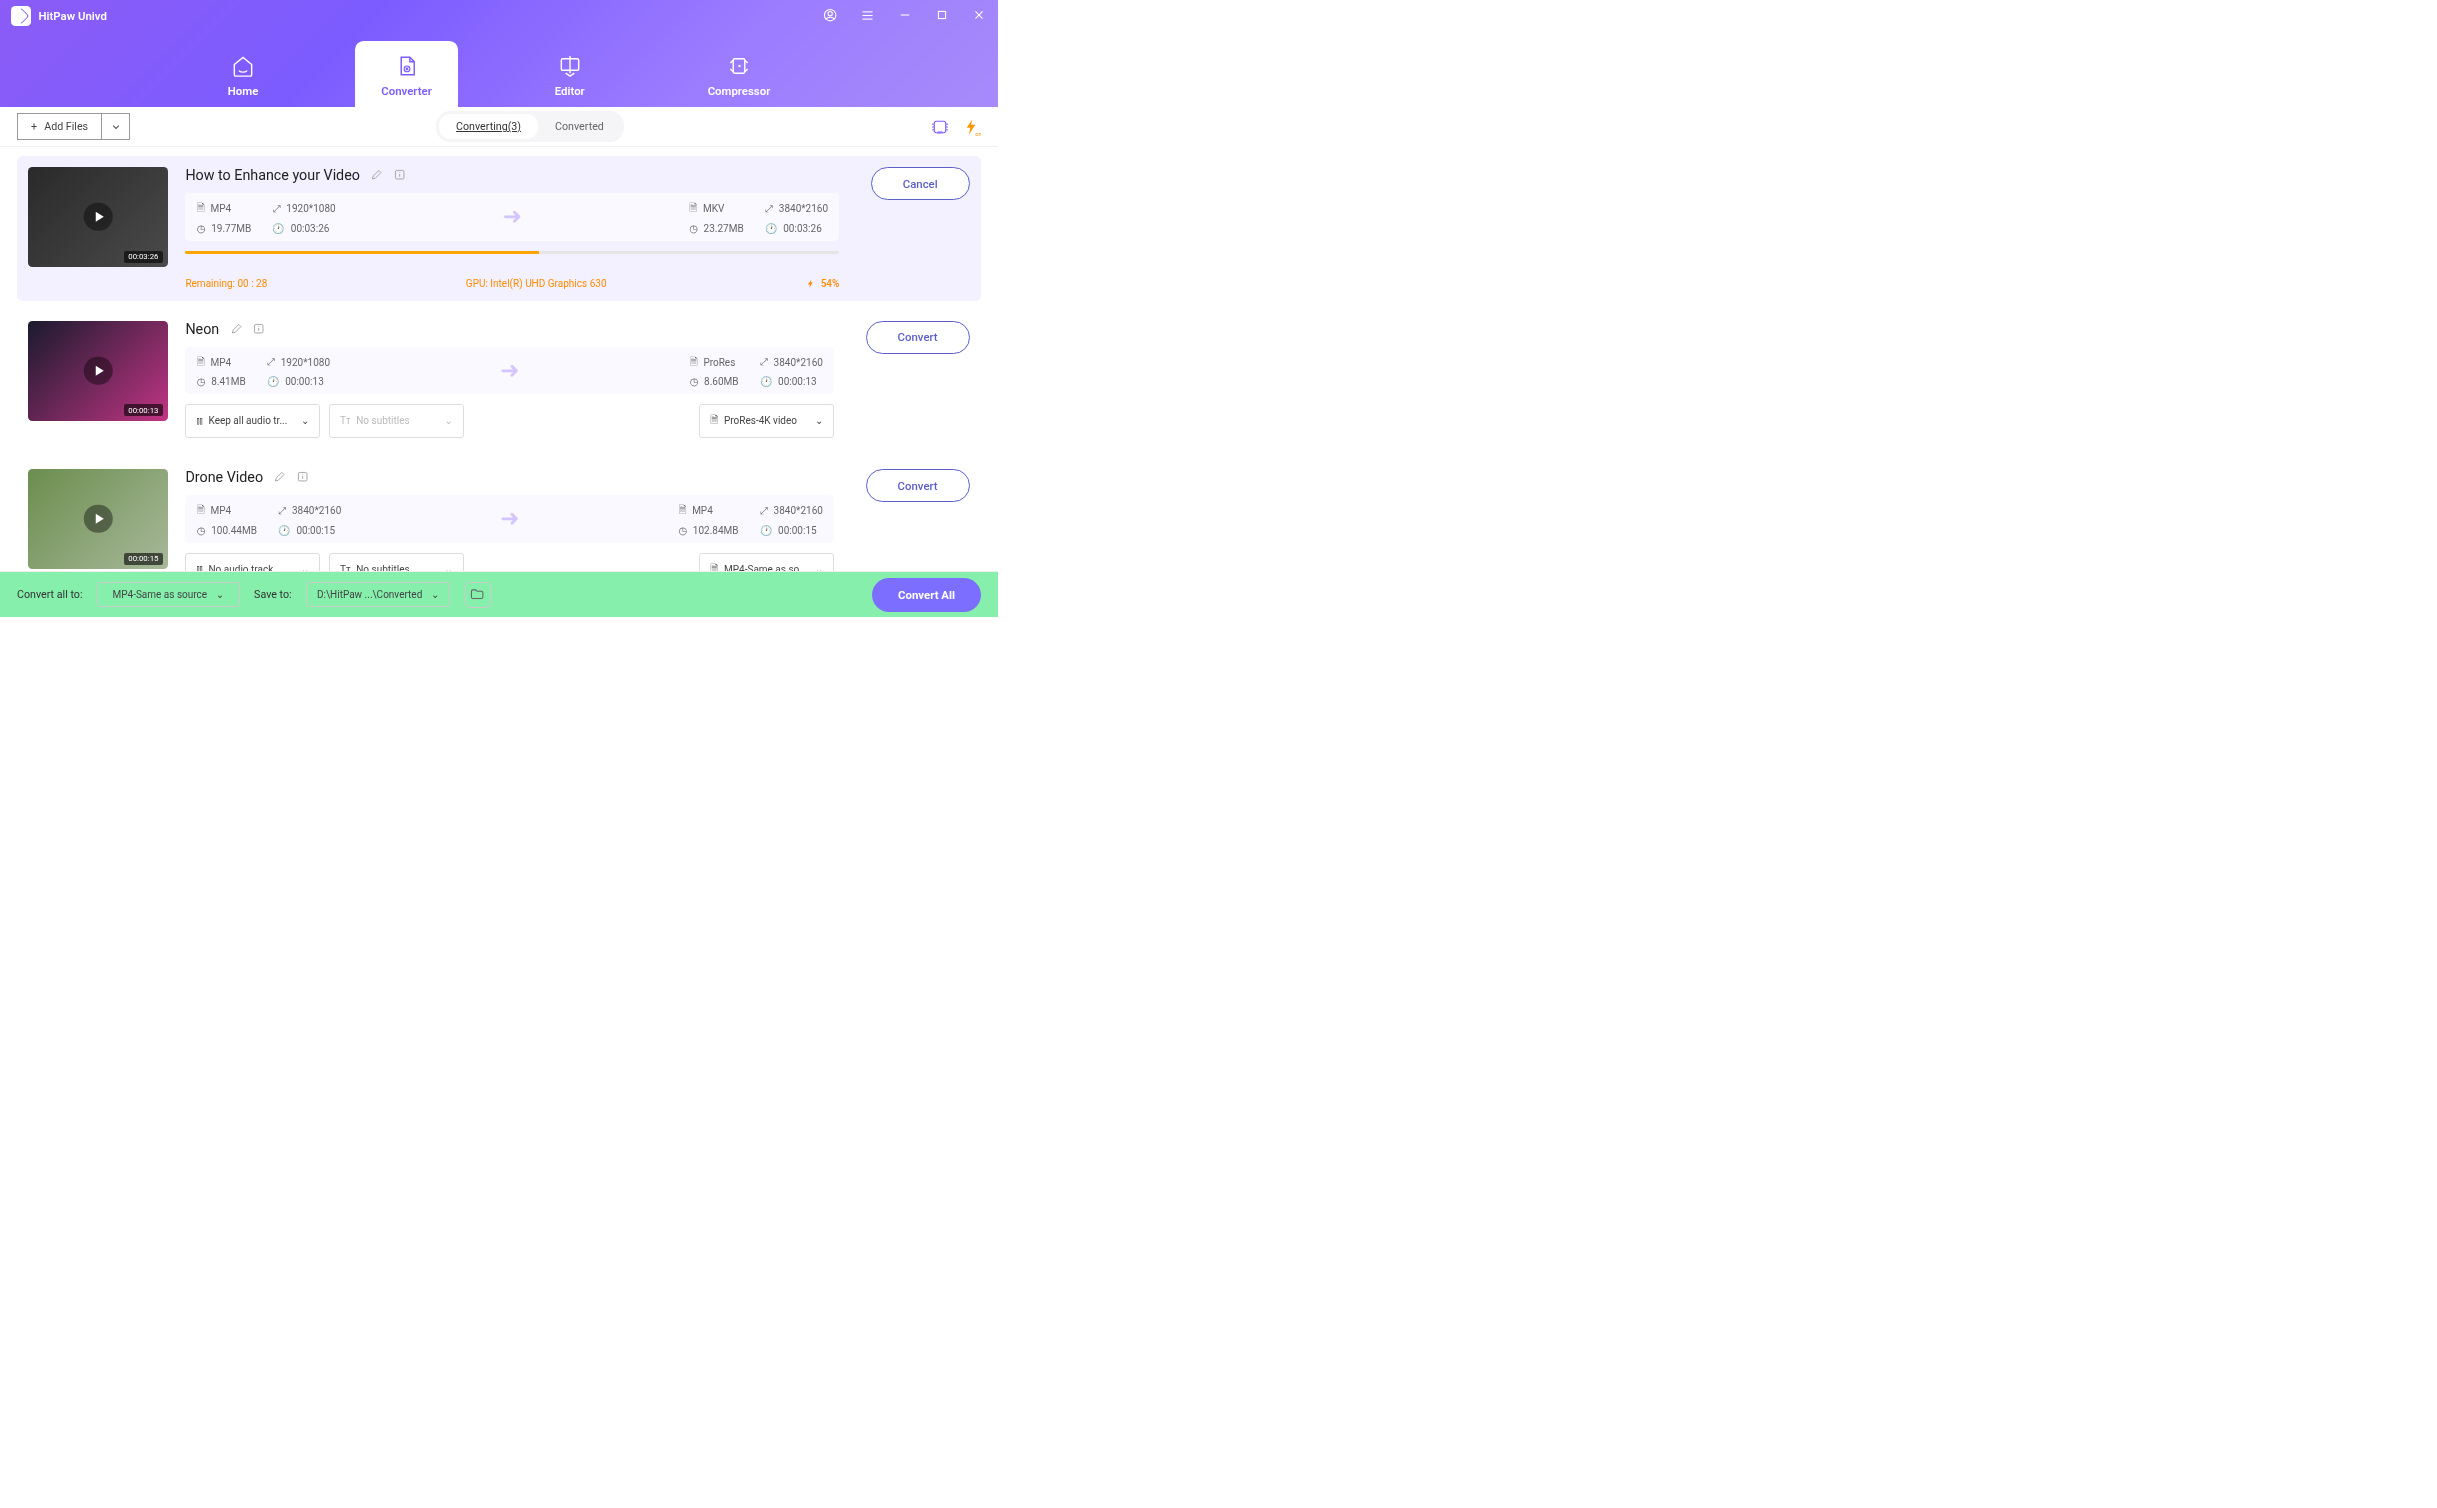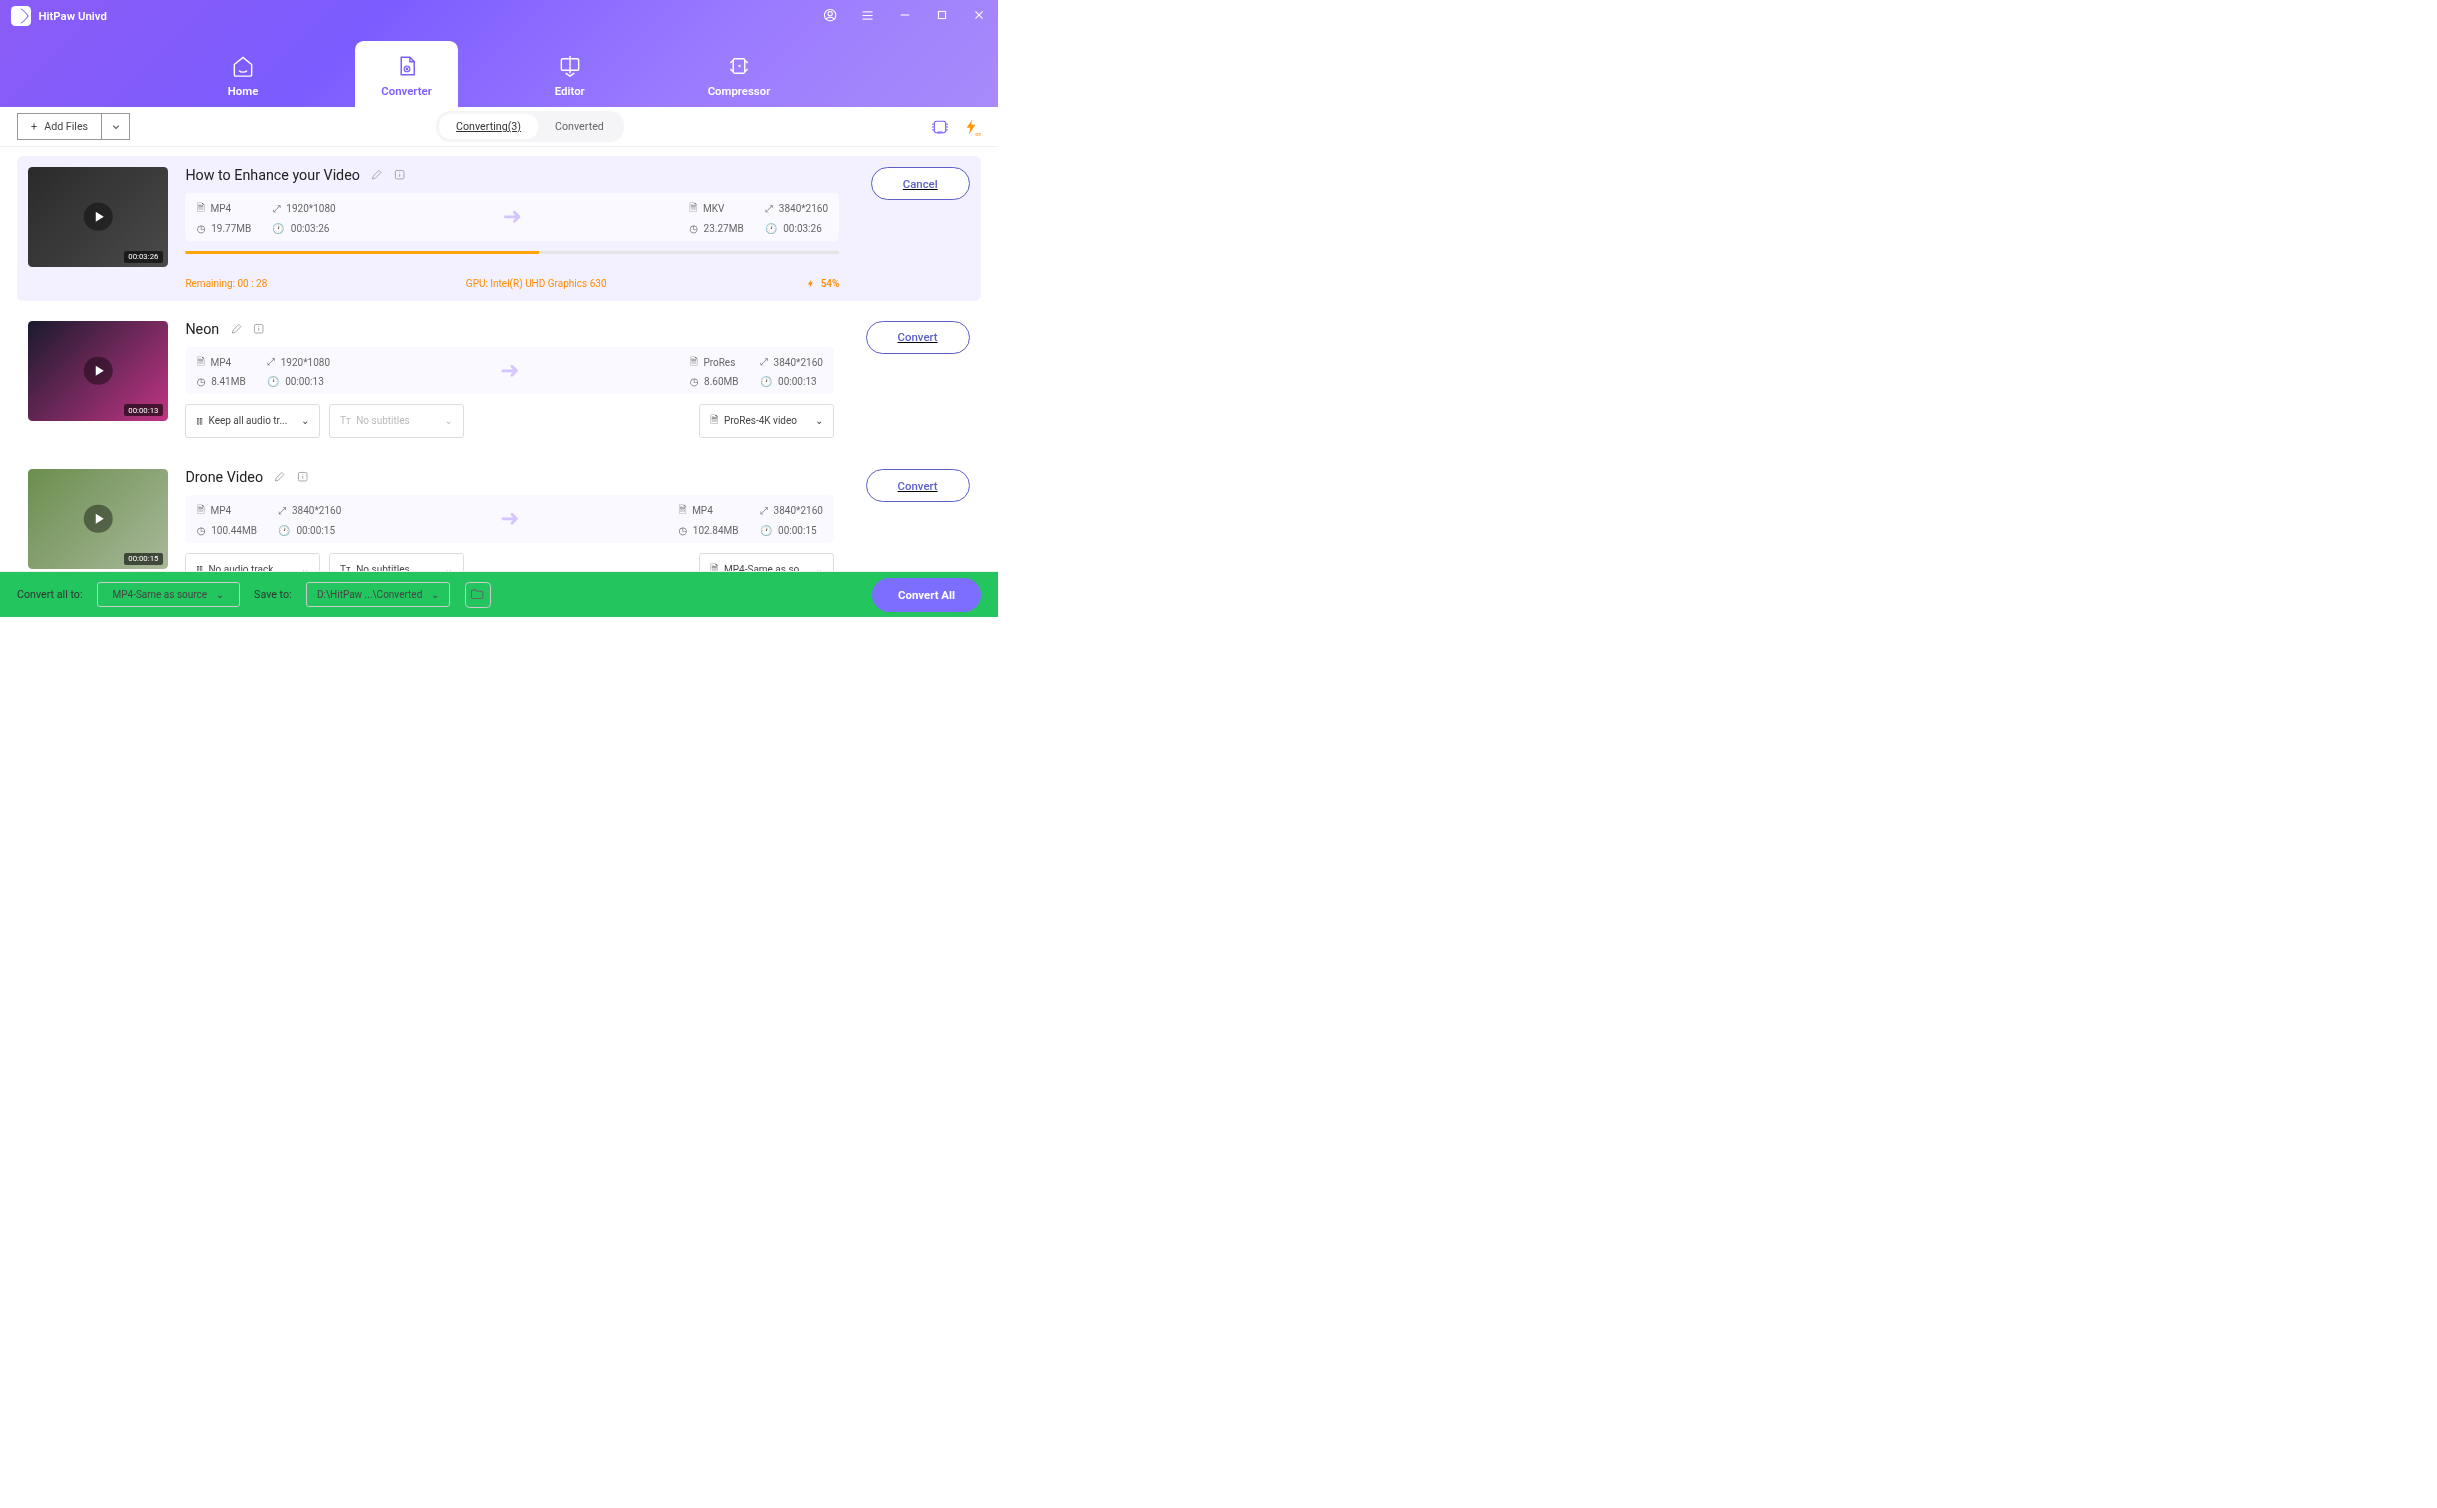--- a/index.html
+++ b/index.html
@@ -142,34 +142,34 @@
 .dropdowns { display: flex; gap: 8.6px; margin-top: 10px; }
 .dropdown {
   border: 0.7px solid #ddd; border-radius: 2.9px;
   padding: 7.1px 10px; font-size: 10px; color: #444;
   display: flex; align-items: center; justify-content: space-between;
   width: 135px; cursor: pointer; background: #fff;
 }
 .dropdown.disabled { color: #bbb; }
 .dropdown-right { margin-left: auto; }
 
-.action-col { display: flex; align-items: flex-end; padding-left: 14.3px; text-decoration: underline; }
+.action-col { display: flex; align-items: flex-end; padding-left: 14.3px; }
 .action-btn {
   border: 1.1px solid #5b5fc7; color: #5b5fc7;
   background: #fff; border-radius: 17px;
   padding: 8.6px 31px; font-size: 11.4px; font-weight: 500;
   cursor: pointer;
 }
 
 
 .bottom-bar {
   position: absolute; bottom: 0; left: 0; right: 0;
   height: 46px; border-top: 0.7px solid #eee;
   display: flex; align-items: center; padding: 0 17px; gap: 14.3px;
-  background: #22c55e;
+  background: #86efac;
 }
 .bottom-label { font-size: 10.7px; color: #333; }
 .bottom-select {
   border: 0.7px solid #ccc; border-radius: 2.9px;
   padding: 5.7px 10px; font-size: 10px; color: #444;
   display: flex; align-items: center; gap: 8.6px; cursor: pointer;
   min-width: 143px; justify-content: center;
 }
 .folder-btn {
   border: 0.7px solid #ccc; border-radius: 4.3px;

